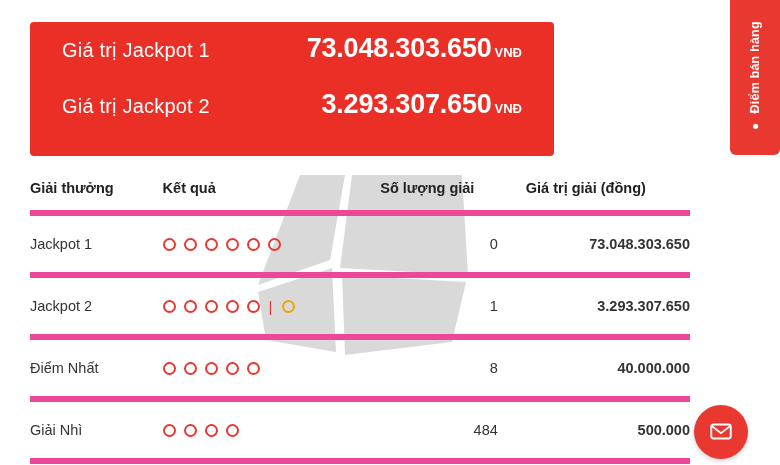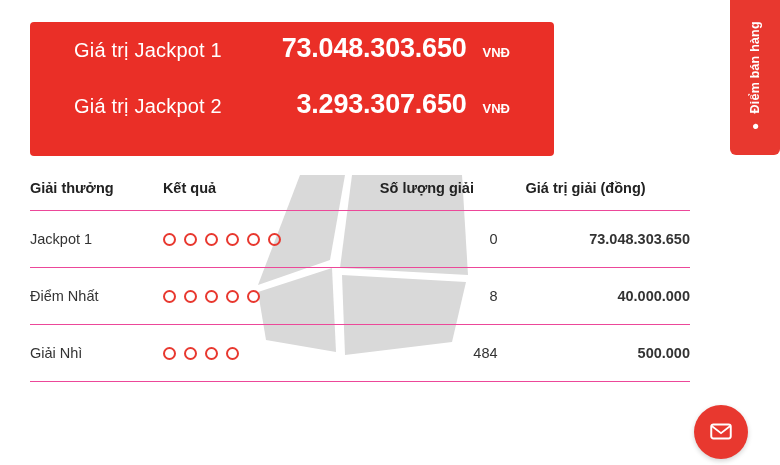--- a/index.html
+++ b/index.html
@@ -69,21 +69,21 @@
   .jackpot-banner {
     position: absolute;
     left: 30px;
     top: 22px;
     width: 524px;
     height: 134px;
     background: #ea2f27;
     border-radius: 4px;
     color: #ffffff;
     box-sizing: border-box;
-    padding: 0 44px;
+    padding: 0 32px;
     display: flex;
     flex-direction: column;
     justify-content: center;
   }
   .jackpot-row {
     display: flex;
     align-items: baseline;
     justify-content: space-between;
     height: 56px;
   }
@@ -97,44 +97,44 @@
     align-items: baseline;
   }
   .jackpot-amount {
     font-size: 27px;
     font-weight: bold;
     letter-spacing: -.2px;
   }
   .jackpot-currency {
     font-size: 13px;
     font-weight: bold;
-    margin-left: 16px;
+    margin-left: 3px;
   }
 
   
   .results-table {
     position: absolute;
     left: 30px;
     top: 170px;
     width: 660px;
     border-collapse: collapse;
     font-size: 14.5px;
   }
   .results-table th {
     text-align: left;
     font-weight: bold;
     color: #222222;
     font-size: 14.5px;
     padding: 10px 0 14px 0;
-    border-bottom: 1px solid #ec4899;
+    border-bottom: 6px solid #ec4899;
     background: transparent;
   }
   .results-table td {
     padding: 20px 0;
-    border-bottom: 1px solid #ec4899;
+    border-bottom: 6px solid #ec4899;
     color: #333333;
     background: transparent;
   }
   .col-prize { width: 140px; }
   .col-result { width: 200px; }
   .col-count  { width: 150px; text-align: right; padding-right: 28px !important; }
   .col-value  { width: 170px; text-align: right; }
 
   th.col-count { text-align: center; padding-right: 28px; }
   th.col-value { }
@@ -241,20 +241,36 @@
               <span class="ball"></span>
               <span class="ball"></span>
               <span class="ball"></span>
               <span class="ball"></span>
             </div>
           </td>
           <td class="col-count count-cell">0</td>
           <td class="col-value value-red">73.048.303.650</td>
         </tr>
         <tr>
+          <td class="col-prize">Jackpot 2</td>
+          <td class="col-result">
+            <div class="balls">
+              <span class="ball"></span>
+              <span class="ball"></span>
+              <span class="ball"></span>
+              <span class="ball"></span>
+              <span class="ball"></span>
+              <span class="ball-sep">|</span>
+              <span class="ball special"></span>
+            </div>
+          </td>
+          <td class="col-count count-cell">1</td>
+          <td class="col-value value-red">3.293.307.650</td>
+        </tr>
+        <tr>
           <td class="col-prize">Điểm Nhất</td>
           <td class="col-result">
             <div class="balls">
               <span class="ball"></span>
               <span class="ball"></span>
               <span class="ball"></span>
               <span class="ball"></span>
               <span class="ball"></span>
             </div>
           </td>

